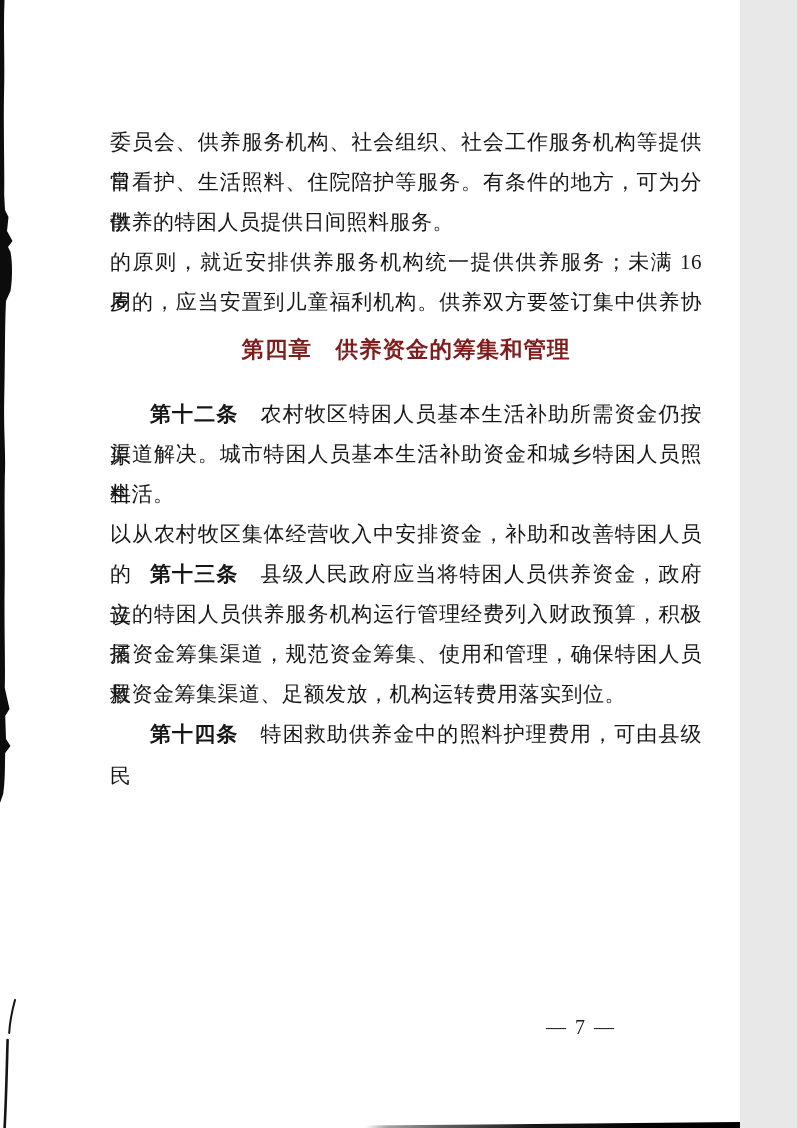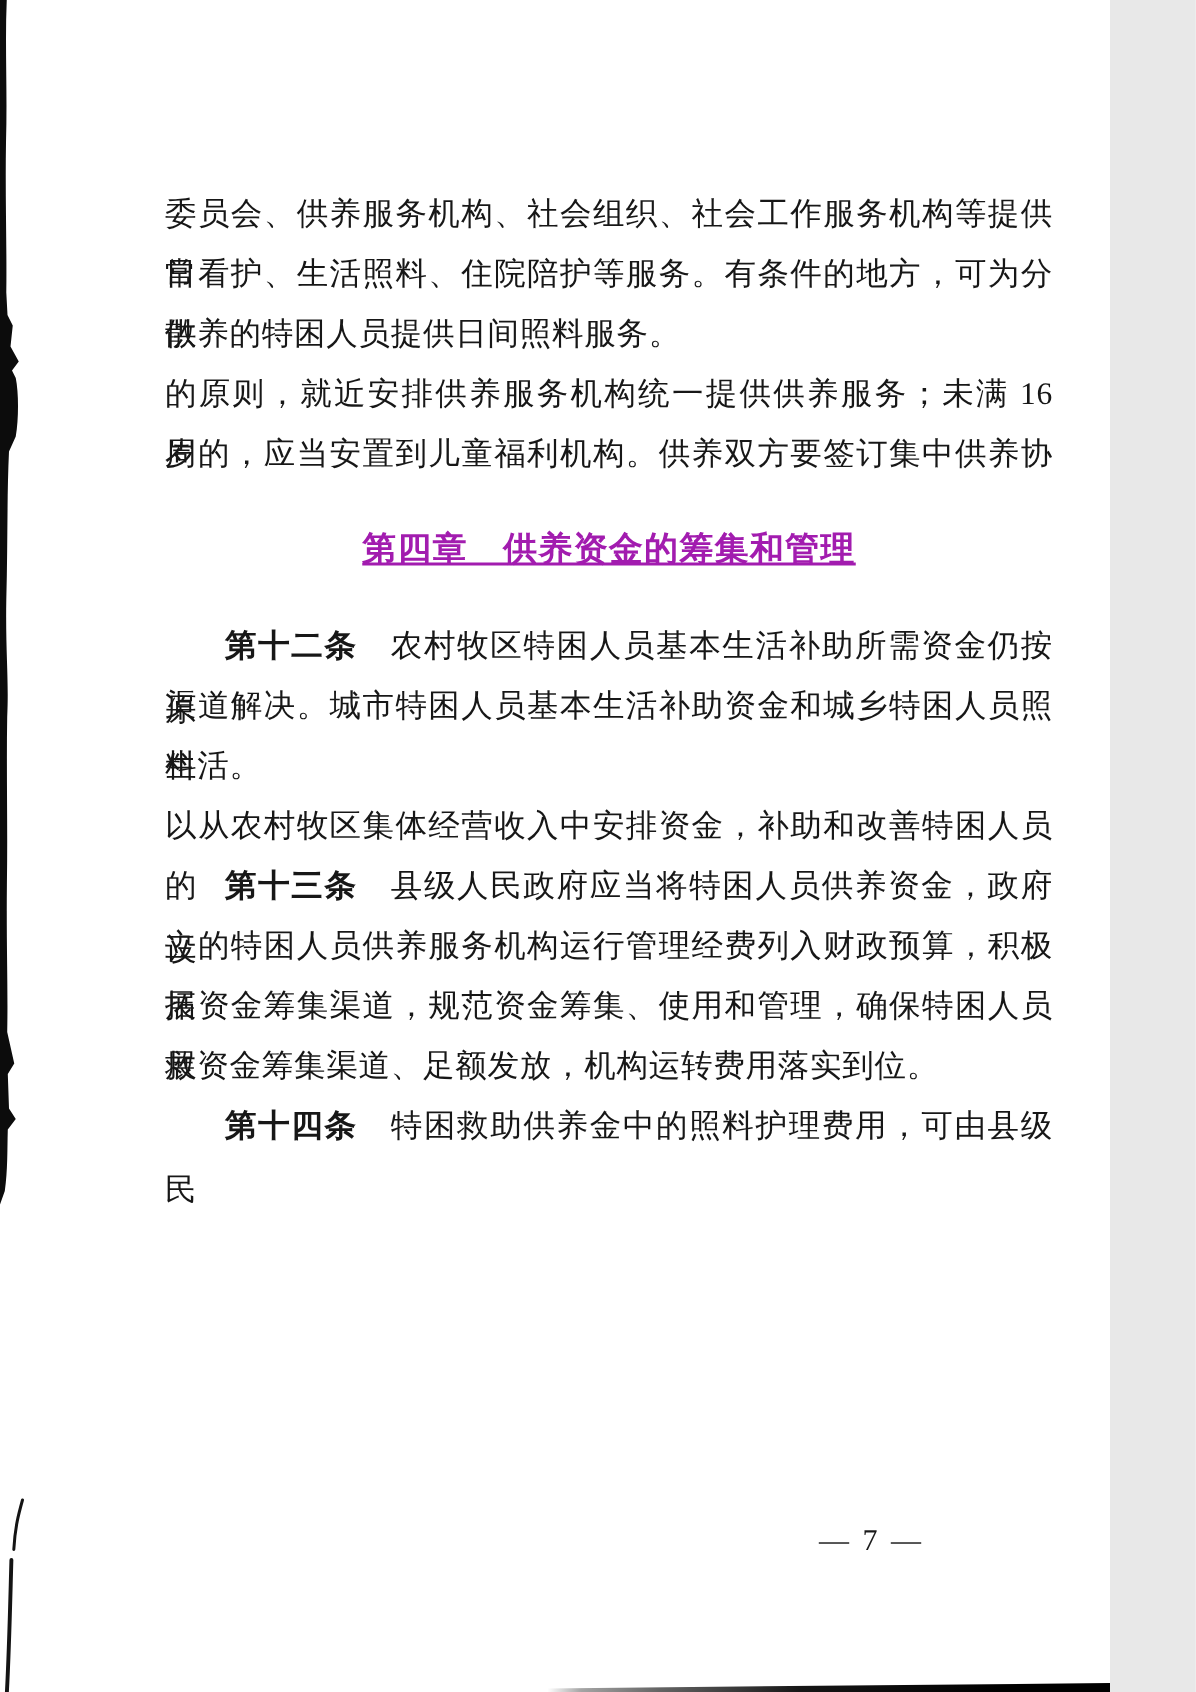--- a/index.html
+++ b/index.html
@@ -35,28 +35,27 @@
   .indent {
     text-indent: 40px;
   }
   .lead {
     font-weight: bold;
     font-family: Liberation Mono, monospace;
   }
   .heading {
     height: 40px;
     line-height: 40px;
-    margin: 24px 0 24px 0;
+    margin: 8px 0 24px 0;
     text-align: center;
     font-weight: bold;
     font-size: 22.5px;
     letter-spacing: 1px;
     font-family: "Liberation Sans", "DejaVu Sans", sans-serif;
-    color: #a21caf;
-    text-decoration: underline;
+    color: #7f1d1d;
   }
   .page-number {
     position: absolute;
     top: 1012px;
     right: 124px;
     height: 30px;
     line-height: 30px;
     font-size: 20px;
     letter-spacing: 2px;
     color: #1a1a1a;

